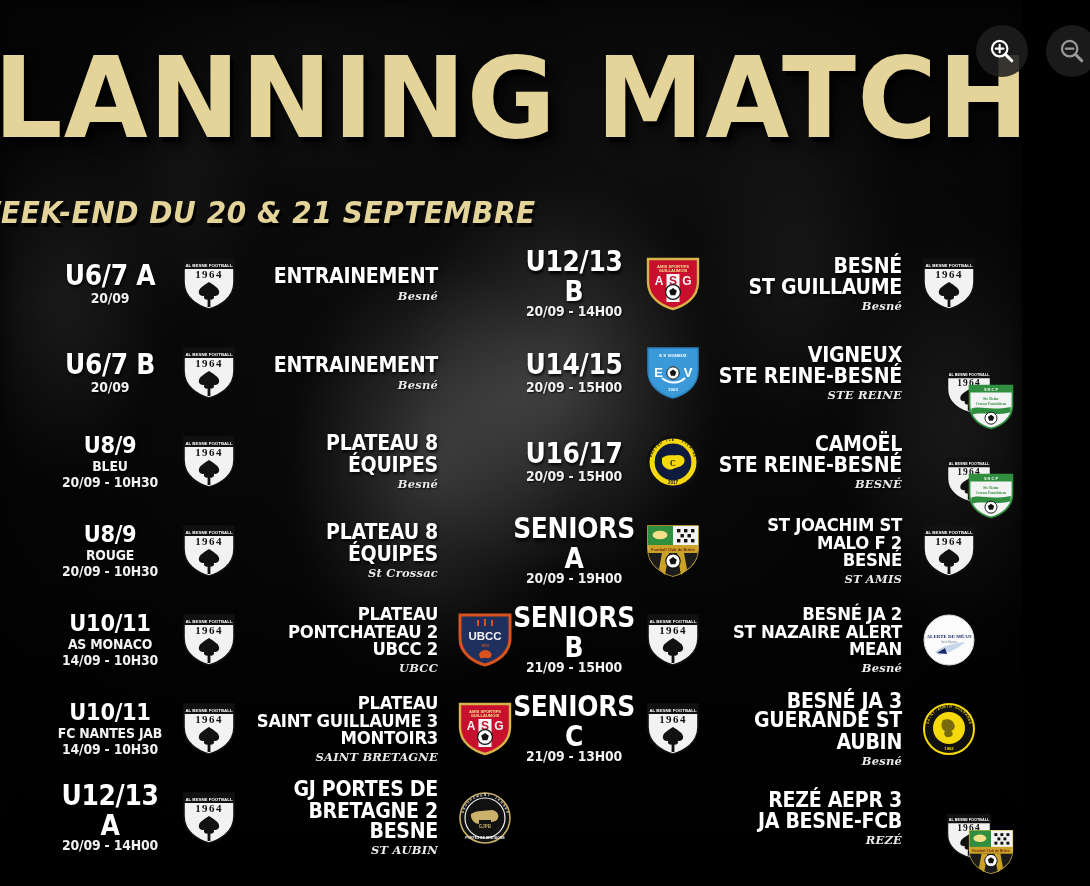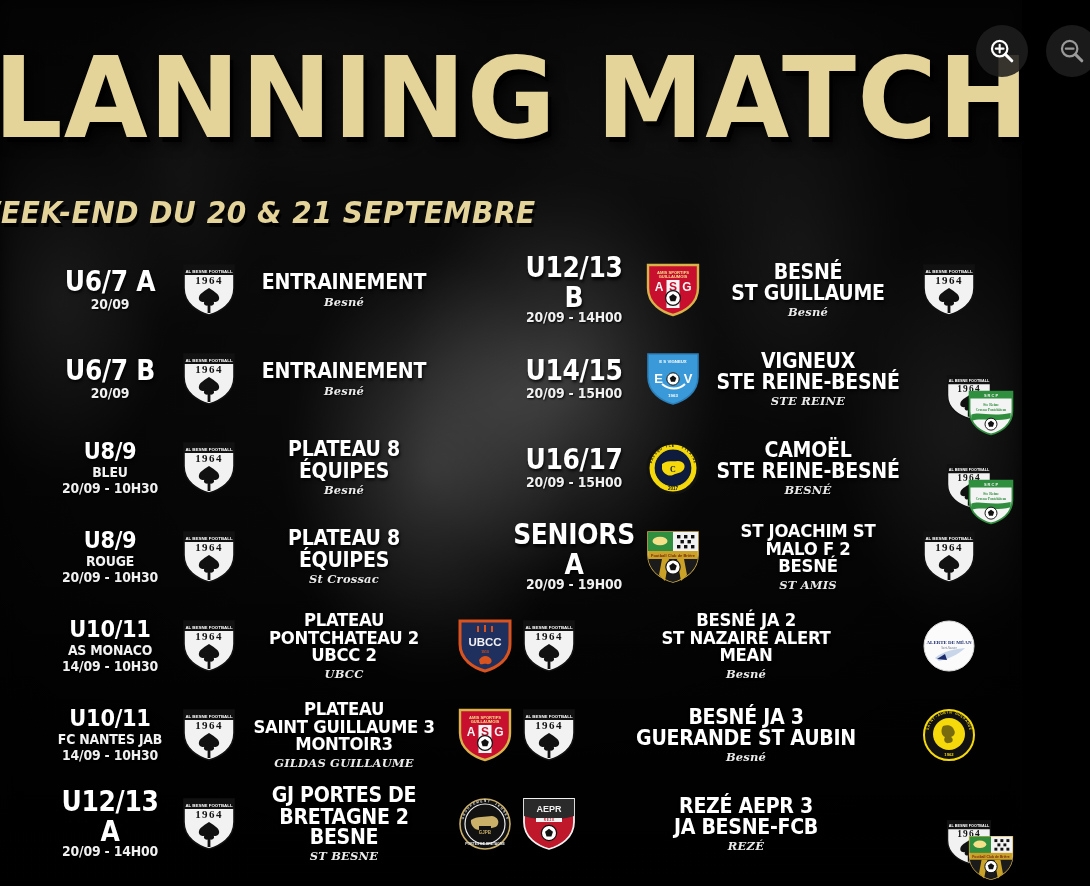--- a/index.html
+++ b/index.html
@@ -53,21 +53,21 @@
     font-family:"DejaVu Sans", sans-serif;
     font-weight:bold; font-size:25px; letter-spacing:.5px;
     color:#e4d49a;
     transform:scaleX(1.12) scaleY(1.18);
     transform-origin:center top;
     text-shadow:2px 3px 0 rgba(0,0,0,.85);
   }
 
   
   #grid { position:absolute; left:0; top:240px; width:1022px; }
-  .col { position:absolute; top:10px; width:480px; }
+  .col { position:absolute; top:4px; width:480px; }
   .col-left { left:48px; }
   .col-right { left:512px; }
 
   .row { position:relative; display:flex; align-items:center; height:80px; margin-bottom:9px; }
 
   .cat { width:124px; flex:0 0 124px; text-align:center; color:#fff; }
   .cat .cat-name {
     font-family:"DejaVu Sans", sans-serif; font-weight:bold;
     font-size:25px; line-height:1.02; letter-spacing:-.3px;
     transform:scaleY(1.12); transform-origin:center center; display:block;
@@ -83,21 +83,21 @@
   .cat .cat-date {
     display:block; font-family:"DejaVu Sans", sans-serif; font-weight:bold;
     font-size:12.5px; letter-spacing:-.2px; margin-top:1px; color:#f0f0f0;
     transform:scaleY(1.08); transform-origin:center top;
     text-shadow:1px 1px 2px rgba(0,0,0,.9);
   }
 
   .crest-cell { width:74px; flex:0 0 74px; display:flex; align-items:center; justify-content:center; position:relative; }
   .crest-cell.right-cell { width:86px; flex:0 0 86px; }
 
-  .info { flex:1 1 auto; text-align:center; color:#fff; padding:0 4px; }
+  .info { flex:1 1 auto; text-align:right; color:#fff; padding:0 4px; }
   .info .line {
     display:block; font-family:"DejaVu Sans", sans-serif; font-weight:bold;
     font-size:19px; line-height:1.07; letter-spacing:-.3px;
     transform:scaleY(1.1); transform-origin:center center;
     text-shadow:1px 2px 3px rgba(0,0,0,.9);
   }
   .info.small .line { font-size:16.5px; }
   .info .venue {
     display:block; font-family:"DejaVu Serif", serif; font-style:italic; font-weight:bold;
     font-size:11.5px; margin-top:3px; color:#eaeaea; letter-spacing:.2px;
@@ -293,21 +293,21 @@
                     <path d="M28 26 C24 29 19 31 18 35 C17 39 21 41 24 39 C21 42 25 45 28 43 C31 45 35 42 32 39 C35 41 39 39 38 35 C37 31 32 29 28 26 Z" fill="#111"></path>
                     <rect x="26.6" y="36" width="2.8" height="15" fill="#111"></rect>
                     <rect x="21" y="37.5" width="14" height="2.4" fill="#111"></rect>
                   </svg>
                 </span>
               </div>
               <div class="info small">
                 <span class="line">PLATEAU</span>
                 <span class="line">SAINT GUILLAUME 3</span>
                 <span class="line">MONTOIR3</span>
-                <span class="venue">GILDAS GUILLAUME</span>
+                <span class="venue">SAINT BRETAGNE</span>
               </div>
               <div class="crest-cell right-cell">
                 <span class="crest">
                   <svg class="badge" width="56" height="56" viewBox="0 0 56 56">
                     <path d="M3 3 H53 V26 C53 42 39 50 28 53 C17 50 3 42 3 26 Z" fill="#c8102e" stroke="#d8b34a" stroke-width="2.4"></path>
                     <text x="28" y="11.5" font-size="4.1" fill="#f5e08a" font-family="Liberation Sans, sans-serif" font-weight="bold" text-anchor="middle">AMIS SPORTIFS</text>
                     <text x="28" y="16.3" font-size="4.1" fill="#f5e08a" font-family="Liberation Sans, sans-serif" font-weight="bold" text-anchor="middle">GUILLAUMOIS</text>
                     <rect x="21.5" y="18" width="13" height="28" fill="#f4f4f4"></rect>
                     <text x="14" y="29" font-size="12" fill="#f4f4f4" font-family="Liberation Sans, sans-serif" font-weight="bold" text-anchor="middle">A</text>
                     <text x="28" y="29" font-size="12" fill="#c8102e" font-family="Liberation Sans, sans-serif" font-weight="bold" text-anchor="middle">S</text>
@@ -332,21 +332,21 @@
                     <text x="28" y="22" font-size="11" fill="#111" font-family="Liberation Serif, serif" font-weight="bold" text-anchor="middle" letter-spacing="1.4">1964</text>
                     <path d="M28 26 C24 29 19 31 18 35 C17 39 21 41 24 39 C21 42 25 45 28 43 C31 45 35 42 32 39 C35 41 39 39 38 35 C37 31 32 29 28 26 Z" fill="#111"></path>
                     <rect x="26.6" y="36" width="2.8" height="15" fill="#111"></rect>
                     <rect x="21" y="37.5" width="14" height="2.4" fill="#111"></rect>
                   </svg>
                 </span>
               </div>
               <div class="info">
                 <span class="line">GJ PORTES DE BRETAGNE 2</span>
                 <span class="line">BESNE</span>
-                <span class="venue">ST BESNE</span>
+                <span class="venue">ST AUBIN</span>
               </div>
               <div class="crest-cell right-cell">
                 <span class="crest">
                   <svg class="badge" width="56" height="56" viewBox="0 0 56 56">
                     <circle cx="28" cy="28" r="25" fill="#111" stroke="#cbb06a" stroke-width="1.6"></circle>
                     <circle cx="28" cy="28" r="20" fill="#111" stroke="#f2f2f2" stroke-width="1.2"></circle>
                     <text x="6.7" y="22.3" font-size="3" fill="#f0f0f0" font-family="Liberation Sans, sans-serif" font-weight="bold" text-anchor="middle" transform="rotate(-75.0 6.7 22.3)">G</text>
                     <text x="8.0" y="18.9" font-size="3" fill="#f0f0f0" font-family="Liberation Sans, sans-serif" font-weight="bold" text-anchor="middle" transform="rotate(-65.6 8.0 18.9)">R</text>
                     <text x="9.7" y="15.8" font-size="3" fill="#f0f0f0" font-family="Liberation Sans, sans-serif" font-weight="bold" text-anchor="middle" transform="rotate(-56.3 9.7 15.8)">O</text>
                     <text x="11.9" y="13.0" font-size="3" fill="#f0f0f0" font-family="Liberation Sans, sans-serif" font-weight="bold" text-anchor="middle" transform="rotate(-46.9 11.9 13.0)">U</text>
@@ -577,20 +577,24 @@
                     <text x="28" y="10.6" font-size="4.4" fill="#fff" font-family="Liberation Sans, sans-serif" font-weight="bold" text-anchor="middle">AL BESNE FOOTBALL</text>
                     <text x="28" y="22" font-size="11" fill="#111" font-family="Liberation Serif, serif" font-weight="bold" text-anchor="middle" letter-spacing="1.4">1964</text>
                     <path d="M28 26 C24 29 19 31 18 35 C17 39 21 41 24 39 C21 42 25 45 28 43 C31 45 35 42 32 39 C35 41 39 39 38 35 C37 31 32 29 28 26 Z" fill="#111"></path>
                     <rect x="26.6" y="36" width="2.8" height="15" fill="#111"></rect>
                     <rect x="21" y="37.5" width="14" height="2.4" fill="#111"></rect>
                   </svg>
                 </span>
               </div>
             </div>
             <div class="row">
+              <div class="cat">
+                <span class="cat-name">SENIORS B</span>
+                <span class="cat-date">21/09 - 15H00</span>
+              </div>
               <div class="crest-cell">
                 <span class="crest">
                   <svg class="badge" width="56" height="56" viewBox="0 0 56 56">
                     <path d="M3 3 H53 V26 C53 42 39 50 28 53 C17 50 3 42 3 26 Z" fill="#f2f2f2" stroke="#111" stroke-width="1.6"></path>
                     <path d="M3 3 H53 V13 H3 Z" fill="#111"></path>
                     <text x="28" y="10.6" font-size="4.4" fill="#fff" font-family="Liberation Sans, sans-serif" font-weight="bold" text-anchor="middle">AL BESNE FOOTBALL</text>
                     <text x="28" y="22" font-size="11" fill="#111" font-family="Liberation Serif, serif" font-weight="bold" text-anchor="middle" letter-spacing="1.4">1964</text>
                     <path d="M28 26 C24 29 19 31 18 35 C17 39 21 41 24 39 C21 42 25 45 28 43 C31 45 35 42 32 39 C35 41 39 39 38 35 C37 31 32 29 28 26 Z" fill="#111"></path>
                     <rect x="26.6" y="36" width="2.8" height="15" fill="#111"></rect>
                     <rect x="21" y="37.5" width="14" height="2.4" fill="#111"></rect>
@@ -609,20 +613,24 @@
                     <circle cx="28" cy="28" r="25" fill="#fbfbfb" stroke="#dadada" stroke-width="1"></circle>
                     <text x="28" y="26" font-size="5" fill="#1a2a6c" font-family="Liberation Serif, serif" font-weight="bold" text-anchor="middle">ALERTE DE MÉAN</text>
                     <text x="28" y="31" font-size="2.6" fill="#7a8196" font-family="Liberation Sans, sans-serif" text-anchor="middle">Saint-Nazaire</text>
                     <path d="M14 40 C22 33 34 31 44 30 C38 36 28 41 18 43 Z" fill="#c9d6ea"></path>
                     <path d="M16 41 L24 36 L26 42 Z" fill="#1a2a6c"></path>
                   </svg>
                 </span>
               </div>
             </div>
             <div class="row">
+              <div class="cat">
+                <span class="cat-name">SENIORS C</span>
+                <span class="cat-date">21/09 - 13H00</span>
+              </div>
               <div class="crest-cell">
                 <span class="crest">
                   <svg class="badge" width="56" height="56" viewBox="0 0 56 56">
                     <path d="M3 3 H53 V26 C53 42 39 50 28 53 C17 50 3 42 3 26 Z" fill="#f2f2f2" stroke="#111" stroke-width="1.6"></path>
                     <path d="M3 3 H53 V13 H3 Z" fill="#111"></path>
                     <text x="28" y="10.6" font-size="4.4" fill="#fff" font-family="Liberation Sans, sans-serif" font-weight="bold" text-anchor="middle">AL BESNE FOOTBALL</text>
                     <text x="28" y="22" font-size="11" fill="#111" font-family="Liberation Serif, serif" font-weight="bold" text-anchor="middle" letter-spacing="1.4">1964</text>
                     <path d="M28 26 C24 29 19 31 18 35 C17 39 21 41 24 39 C21 42 25 45 28 43 C31 45 35 42 32 39 C35 41 39 39 38 35 C37 31 32 29 28 26 Z" fill="#111"></path>
                     <rect x="26.6" y="36" width="2.8" height="15" fill="#111"></rect>
                     <rect x="21" y="37.5" width="14" height="2.4" fill="#111"></rect>
@@ -659,33 +667,20 @@
                     <text x="46.0" y="16.8" font-size="3.3" fill="#f5d90a" font-family="Liberation Sans, sans-serif" font-weight="bold" text-anchor="middle" transform="rotate(59.2 46.0 16.8)">N</text>
                     <text x="47.3" y="19.3" font-size="3.3" fill="#f5d90a" font-family="Liberation Sans, sans-serif" font-weight="bold" text-anchor="middle" transform="rotate(67.1 47.3 19.3)">D</text>
                     <text x="48.3" y="22.1" font-size="3.3" fill="#f5d90a" font-family="Liberation Sans, sans-serif" font-weight="bold" text-anchor="middle" transform="rotate(75.0 48.3 22.1)">E</text>
                     <path d="M22 19 C27 17 32 19 33 23 C35 26 33 29 30 30 C33 32 32 36 28 36 C24 37 22 33 24 30 C21 29 19 24 22 19 Z" fill="#111" opacity=".55"></path>
                     <text x="28" y="49" font-size="4.2" fill="#f5d90a" font-family="Liberation Sans, sans-serif" font-weight="bold" text-anchor="middle">1962</text>
                   </svg>
                 </span>
               </div>
             </div>
             <div class="row">
-              <div class="crest-cell">
-                <span class="crest">
-                  <svg class="badge" width="56" height="56" viewBox="0 0 56 56">
-                    <path d="M3 3 H53 V26 C53 42 39 50 28 53 C17 50 3 42 3 26 Z" fill="#c0182b" stroke="#f2f2f2" stroke-width="1.8"></path>
-                    <path d="M3 3 H53 V20 C53 20 40 24 28 24 C16 24 3 20 3 20 Z" fill="#2a2a2a"></path>
-                    <text x="28" y="16" font-size="9" fill="#f2f2f2" font-family="Liberation Sans, sans-serif" font-weight="bold" text-anchor="middle">AEPR</text>
-                    <rect x="15" y="22" width="26" height="4" fill="#f2f2f2"></rect>
-                    <text x="28" y="25.3" font-size="3" fill="#c0182b" font-family="Liberation Sans, sans-serif" font-weight="bold" text-anchor="middle">R E Z E</text>
-                    <circle cx="28" cy="37" r="7.6" fill="#fff" stroke="#111" stroke-width="1.216"></circle>
-                    <polygon points="28,32.82 31.951999999999998,35.708 30.432,40.42 25.568,40.42 24.048000000000002,35.708" fill="#111"></polygon>
-                  </svg>
-                </span>
-              </div>
               <div class="info">
                 <span class="line">REZÉ AEPR 3</span>
                 <span class="line">JA BESNE-FCB</span>
                 <span class="venue">REZÉ</span>
               </div>
               <div class="crest-cell right-cell">
                 <span class="crest dual">
                   <span class="b-back">
                     <svg class="badge" width="48" height="48" viewBox="0 0 56 56">
                       <path d="M3 3 H53 V26 C53 42 39 50 28 53 C17 50 3 42 3 26 Z" fill="#f2f2f2" stroke="#111" stroke-width="1.6"></path>

